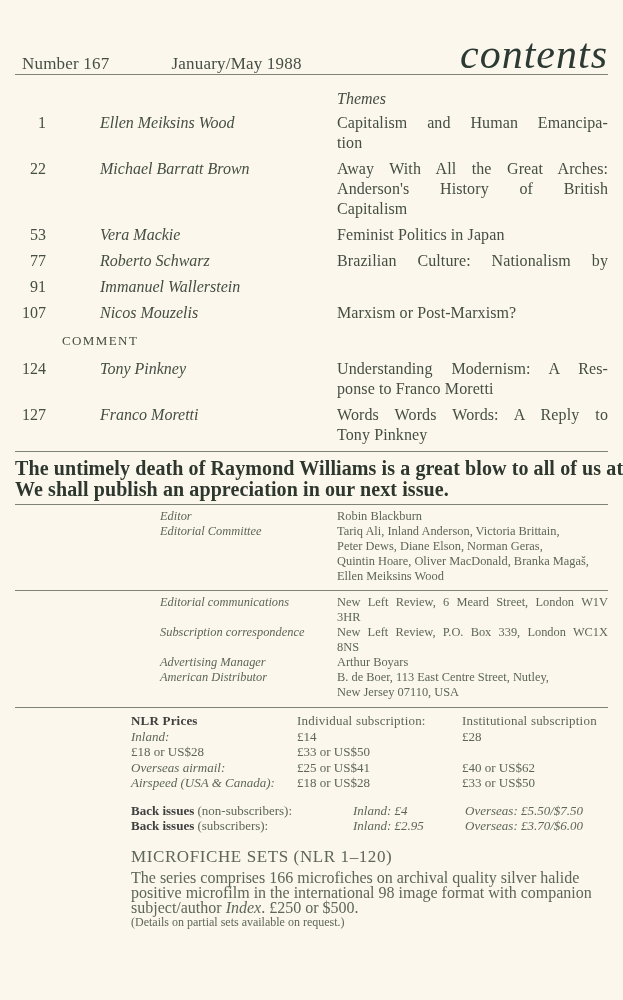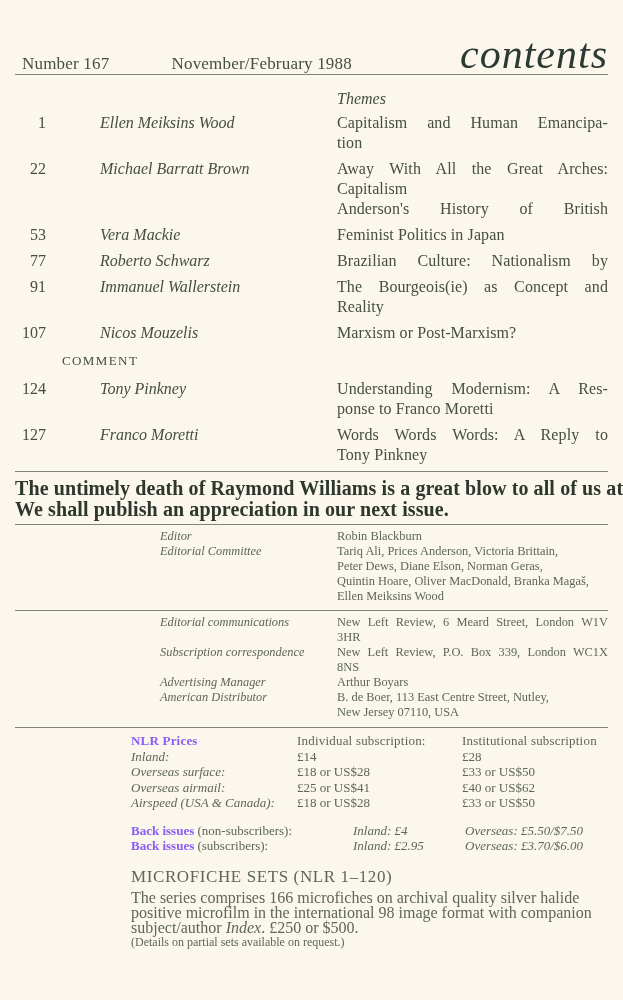--- a/index.html
+++ b/index.html
@@ -49,42 +49,42 @@
   .ed-block{padding:4px 0 6px 0;}
   .contacts{padding:4px 0 7px 0;}
   .lbl{font-style:italic;}
   .val-line{white-space:nowrap;}
   .val-line.jl{white-space:nowrap;}
 
   
   .prices{margin-top:5px;font-size:13px;line-height:15.5px;color:var(--ink2);}
   .price-grid{display:grid;grid-template-columns:166px 165px 146px;margin-left:116px;}
   .price-head span{letter-spacing:.2px;}
-  .bold{font-weight:bold;color:#8b5cf6;}
+  .bold{font-weight:bold;color:#404040;}
   .it{font-style:italic;}
 
   
   .back-grid{display:grid;grid-template-columns:222px 112px 143px;margin-left:116px;
              font-size:13px;line-height:15.5px;color:var(--ink2);}
   .back-block{margin-top:12px;}
 
   
   .micro{margin:15px 0 0 116px;width:477px;color:var(--ink2);}
   .micro-heading{font-size:17px;letter-spacing:.6px;line-height:15px;margin-bottom:6px;}
   .micro-body{font-size:16px;line-height:15px;margin:0;}
   .micro-note{font-size:12px;line-height:15px;margin:0;}
 </style>
 </head>
 <body>
 
 <div class="page">
 
   <div class="header">
     <span class="issue-no">Number 167</span>
-    <span class="issue-date">November/February 1988</span>
+    <span class="issue-date">January/May 1988</span>
     <span class="masthead">contents</span>
   </div>
 
   <hr class="rule hr1">
 
   <div class="toc">
 
     <div class="toc-heading">Themes</div>
 
     <div class="toc-row">
@@ -94,22 +94,22 @@
         <span class="t-line jl" style="display:block">Capitalism and Human Emancipa-</span>
         <span class="t-line" style="display:block">tion</span>
       </span>
     </div>
 
     <div class="toc-row">
       <span class="toc-page">22</span>
       <span class="toc-author">Michael Barratt Brown</span>
       <span class="toc-title">
         <span class="t-line jl" style="display:block">Away With All the Great Arches:</span>
+        <span class="t-line jl" style="display:block">Anderson's History of British</span>
         <span class="t-line" style="display:block">Capitalism</span>
-        <span class="t-line jl" style="display:block">Anderson's History of British</span>
       </span>
     </div>
 
     <div class="toc-row">
       <span class="toc-page">53</span>
       <span class="toc-author">Vera Mackie</span>
       <span class="toc-title">
         <span class="t-line" style="display:block">Feminist Politics in Japan</span>
       </span>
     </div>
@@ -118,24 +118,20 @@
       <span class="toc-page">77</span>
       <span class="toc-author">Roberto Schwarz</span>
       <span class="toc-title">
         <span class="t-line jl" style="display:block">Brazilian Culture: Nationalism by</span>
       </span>
     </div>
 
     <div class="toc-row">
       <span class="toc-page">91</span>
       <span class="toc-author">Immanuel Wallerstein</span>
-      <span class="toc-title">
-        <span class="t-line jl" style="display:block">The Bourgeois(ie) as Concept and</span>
-        <span class="t-line" style="display:block">Reality</span>
-      </span>
     </div>
 
     <div class="toc-row">
       <span class="toc-page">107</span>
       <span class="toc-author">Nicos Mouzelis</span>
       <span class="toc-title">
         <span class="t-line" style="display:block">Marxism or Post-Marxism?</span>
       </span>
     </div>
 
@@ -171,21 +167,21 @@
   <hr class="rule">
 
   <div class="ed-block">
     <div class="label-grid">
       <span class="lbl">Editor</span>
       <span class="val-line">Robin Blackburn</span>
     </div>
     <div class="label-grid">
       <span class="lbl">Editorial Committee</span>
       <span>
-        <span class="val-line" style="display:block">Tariq Ali, Prices Anderson, Victoria Brittain,</span>
+        <span class="val-line" style="display:block">Tariq Ali, Inland Anderson, Victoria Brittain,</span>
         <span class="val-line" style="display:block">Peter Dews, Diane Elson, Norman Geras,</span>
         <span class="val-line" style="display:block">Quintin Hoare, Oliver MacDonald, Branka Magaš,</span>
         <span class="val-line" style="display:block">Ellen Meiksins Wood</span>
       </span>
     </div>
   </div>
 
   <hr class="rule">
 
   <div class="contacts">
@@ -225,21 +221,20 @@
       <span class="bold">NLR Prices</span>
       <span>Individual subscription:</span>
       <span>Institutional subscription</span>
     </div>
     <div class="price-grid">
       <span class="it">Inland:</span>
       <span>£14</span>
       <span>£28</span>
     </div>
     <div class="price-grid">
-      <span class="it">Overseas surface:</span>
       <span>£18 or US$28</span>
       <span>£33 or US$50</span>
     </div>
     <div class="price-grid">
       <span class="it">Overseas airmail:</span>
       <span>£25 or US$41</span>
       <span>£40 or US$62</span>
     </div>
     <div class="price-grid">
       <span class="it">Airspeed (USA &amp; Canada):</span>

